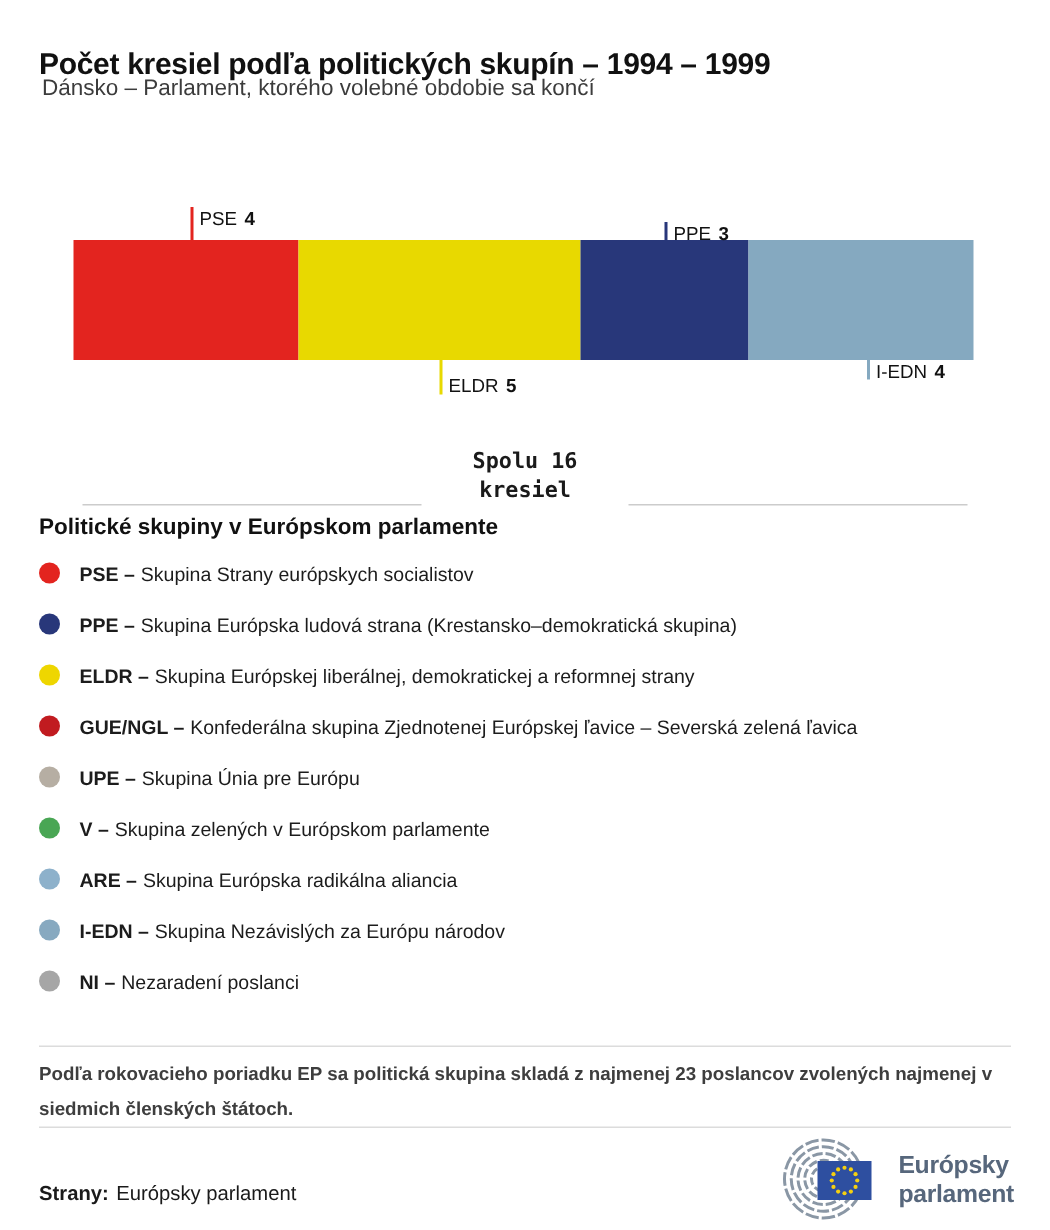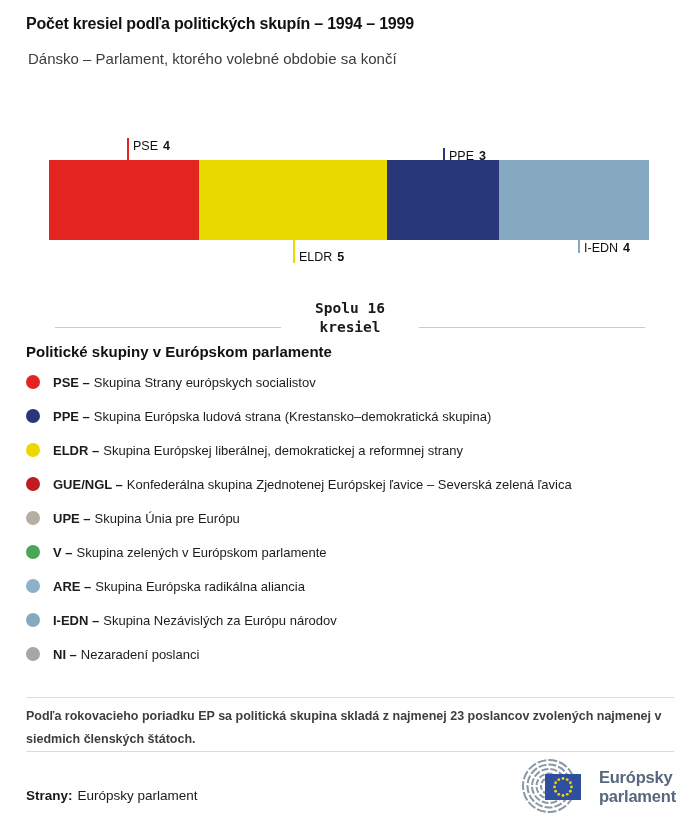--- a/index.html
+++ b/index.html
@@ -1,40 +1,40 @@
 <!DOCTYPE html>
 <html><head>
 <meta charset="utf-8">
 <style>
   * { margin:0; padding:0; box-sizing:border-box; }
   html,body { background:#ffffff; }
   body { font-family:"Liberation Sans", sans-serif; color:#141414; }
   .page { position:relative; width:700px; height:820px; background:#fff; overflow:hidden; }
 
   
-  .title { position:absolute; left:26px; top:15px; font-size:16px; font-weight:700; color:#111; letter-spacing:-0.2px; }
+  .title { position:absolute; left:26px; top:32px; font-size:20px; font-weight:700; color:#111; letter-spacing:-0.2px; }
   .subtitle { position:absolute; left:28px; top:50px; font-size:15px; font-weight:400; color:#3c3c3c; }
 
   
   .bar { position:absolute; left:49px; top:160px; width:600px; height:80px; display:flex; }
   .seg { height:100%; flex-basis:0; }
   .tick { position:absolute; width:2px; }
   .tick-pse  { left:127px; top:138px; height:22px; }
   .tick-ppe  { left:443px; top:148px; height:12px; }
   .tick-eldr { left:293px; top:240px; height:23px; }
   .tick-iedn { left:578px; top:240px; height:13px; }
   .bar-label { position:absolute; font-size:12.5px; color:#111; white-space:nowrap; }
   .bar-label b { margin-left:5px; font-weight:700; }
   .label-pse  { left:133px; top:139px; }
   .label-ppe  { left:449px; top:149px; }
   .label-eldr { left:299px; top:250px; }
   .label-iedn { left:584px; top:241px; }
 
   
-  .total-row { position:absolute; left:55px; right:55px; top:299px; display:flex; align-items:center; }
+  .total-row { position:absolute; left:55px; right:55px; top:299px; display:flex; align-items:flex-end; }
   .total-rule { flex:1; height:1px; background:#cccccc; margin-top:18px; }
   .total-text { margin:0 34px; text-align:center; font-family:"DejaVu Sans Mono", monospace; font-weight:700; font-size:14.5px; line-height:19px; color:#1a1a1a; }
 
   
   .legend-heading { position:absolute; left:26px; top:343px; font-size:15px; font-weight:700; color:#111; }
   .legend { position:absolute; left:26px; top:365px; width:650px; }
   .legend-row { display:flex; align-items:center; height:34px; }
   .dot { width:14px; height:14px; border-radius:50%; margin-right:13px; flex:0 0 14px; }
   .legend-text { font-size:13px; color:#1c1c1c; white-space:nowrap; }
   .legend-text b { font-weight:700; margin-right:4px; }

